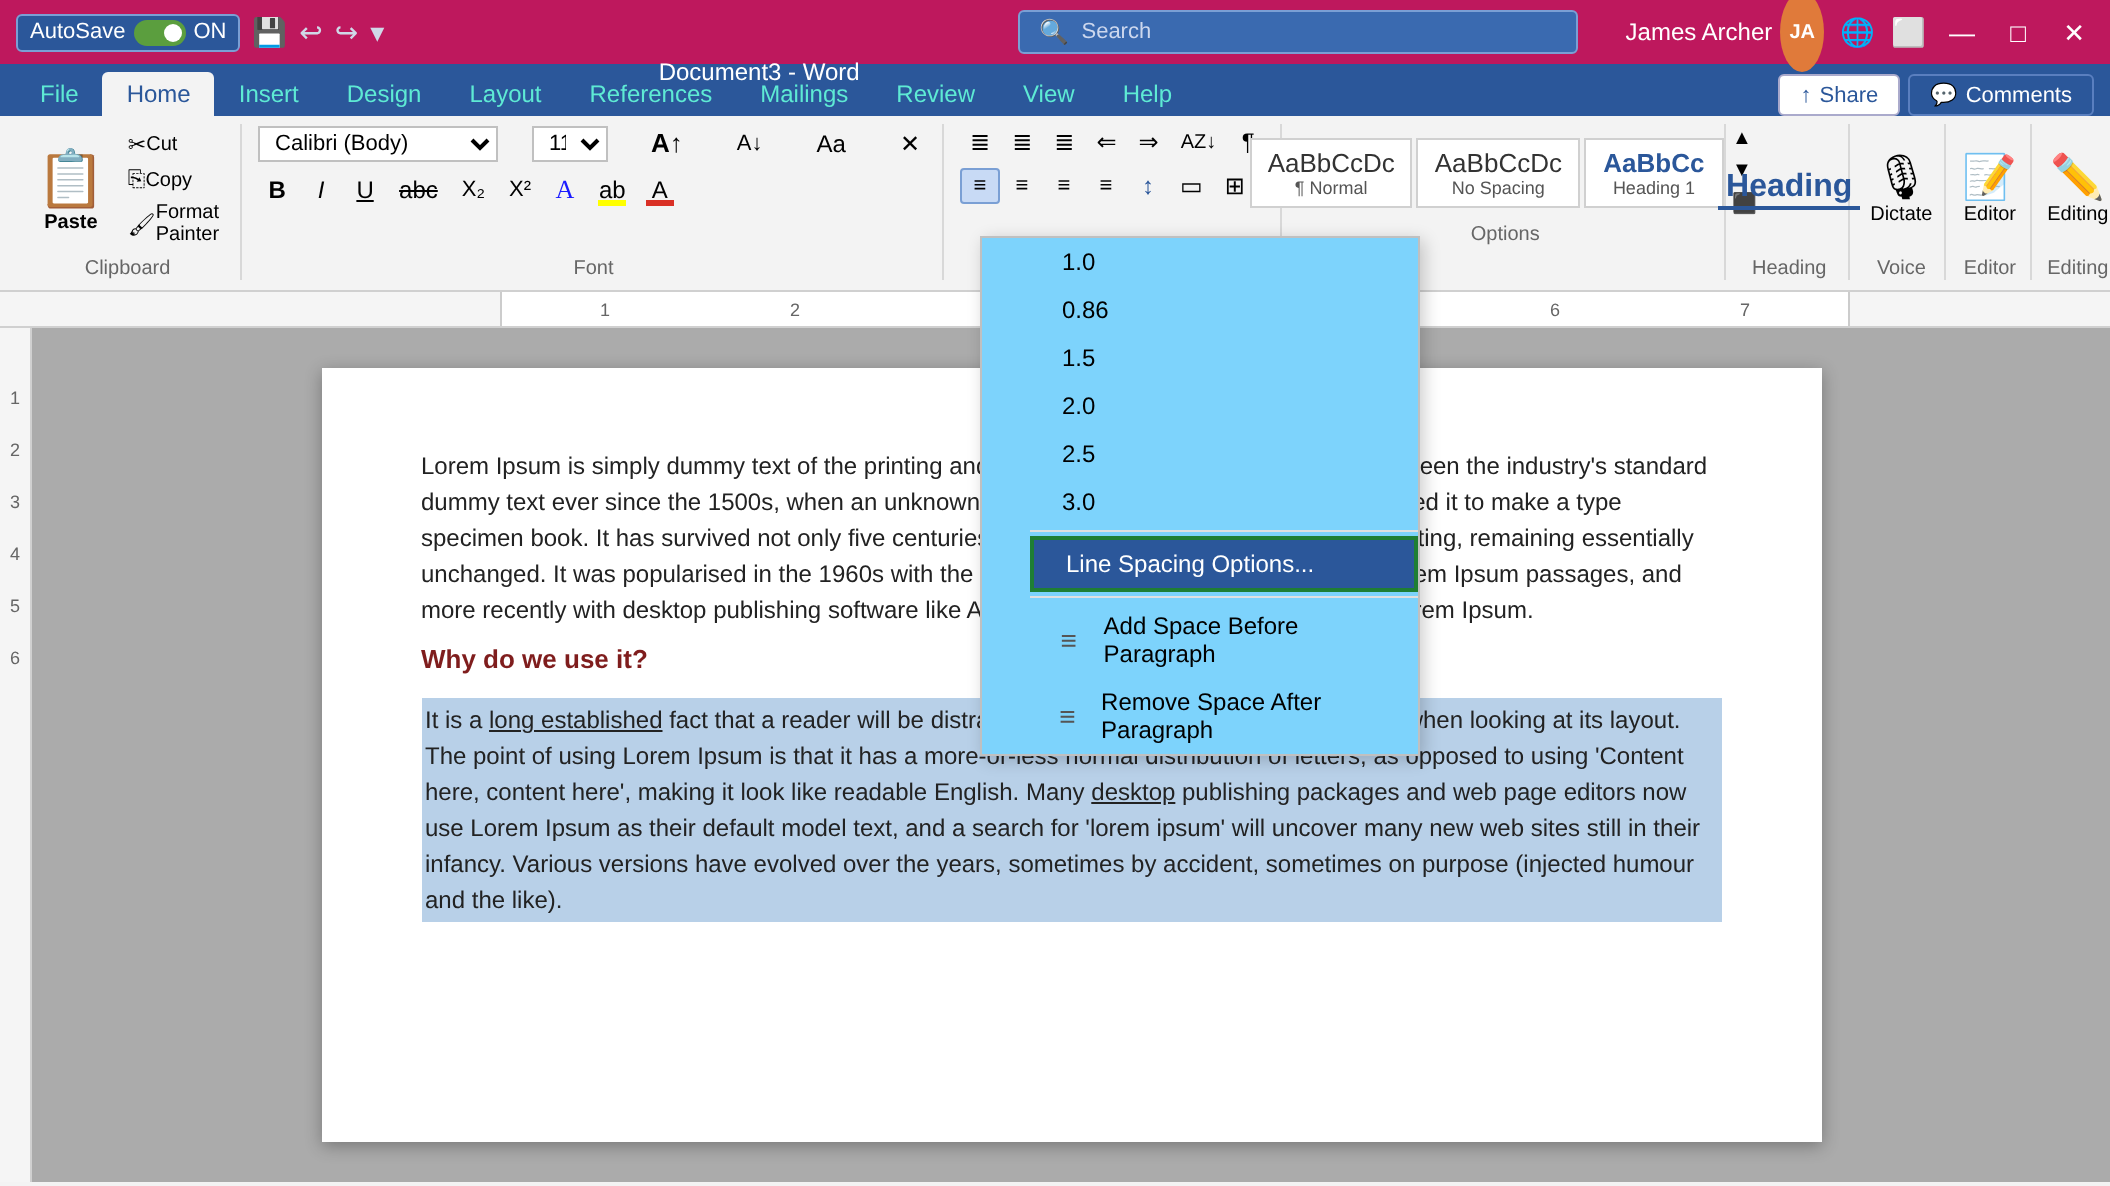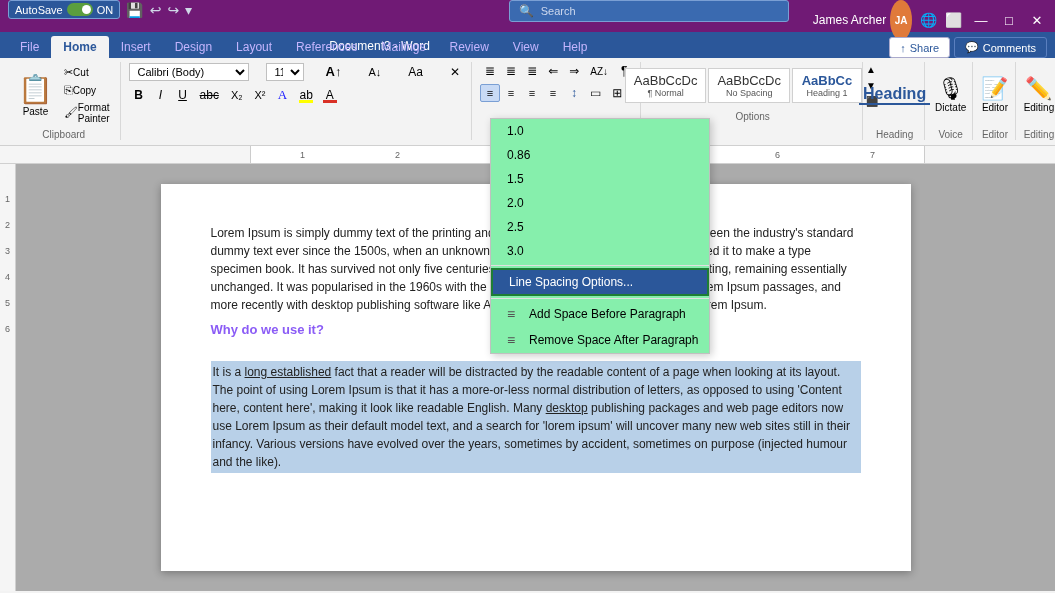--- a/index.html
+++ b/index.html
@@ -1,24 +1,24 @@
 <!DOCTYPE html>
 <html><head>
   <meta charset="utf-8">
   <style>
     * { margin: 0; padding: 0; box-sizing: border-box; }
     body { font-family: 'Segoe UI', Arial, sans-serif; font-size: 12px; background: #f3f3f3; width: 1055px; height: 593px; overflow: hidden; }
 
     
     .title-bar {
-      background: #701a75;
+      background: #be185d;
       color: white;
       height: 32px;
       display: flex;
-      align-items: flex-start;
+      align-items: center;
       padding: 0 8px;
       gap: 8px;
     }
     .title-bar-left { display: flex; align-items: center; gap: 6px; flex: 1; }
     .autosave-badge {
       background: #2b579a;
       border: 1px solid #7a9fd4;
       border-radius: 3px;
       padding: 2px 6px;
       font-size: 11px;
@@ -67,25 +67,25 @@
     .ribbon-tabs {
       background: #2b579a;
       display: flex;
       align-items: flex-end;
       padding: 0 8px;
       height: 26px;
     }
     .ribbon-tab {
       padding: 4px 12px;
       font-size: 12px;
-      color: #c4b5fd;
+      color: #5eead4;
       cursor: pointer;
       border-radius: 3px 3px 0 0;
     }
-    .ribbon-tab.active { background: #f3f3f3; color: #2b579a; font-weight: 700; }
+    .ribbon-tab.active { background: #f3f3f3; color: #2b579a; font-weight: 400; }
     .ribbon-tab-right { margin-left: auto; display: flex; gap: 4px; }
     .share-btn, .comments-btn {
       padding: 3px 10px;
       border-radius: 3px;
       font-size: 11px;
       cursor: pointer;
       display: flex;
       align-items: center;
       gap: 4px;
     }
@@ -195,32 +195,33 @@
       justify-content: center;
     }
     .doc-page {
       background: white;
       width: 750px;
       min-height: 380px;
       padding: 40px 50px;
       box-shadow: 0 2px 8px rgba(0,0,0,0.3);
       position: relative;
     }
-    .doc-heading { font-size: 13px; font-weight: bold; margin-bottom: 24px; color: #8b5cf6; }
+    .doc-heading { font-size: 13px; font-weight: bold; margin-bottom: 12px; color: #7f1d1d; }
     .doc-para { font-size: 12px; line-height: 1.5; color: #222; margin-bottom: 8px; }
     .line-spacing-dropdown {
       position: absolute;
       top: 118px;
       left: 490px;
-      background: #86efac;
+      background: #7dd3fc;
       border: 1px solid #c0c0c0;
       box-shadow: 2px 2px 8px rgba(0,0,0,0.2);
       width: 220px;
       z-index: 200;
       font-size: 12px;
+      padding-left: 24px;
     }
     .ls-item {
       padding: 5px 16px;
       cursor: pointer;
       display: flex;
       align-items: center;
     }
     .ls-item.highlighted {
       background: #2b579a;
       color: white;
@@ -316,21 +317,21 @@
   </div>
 </div>
 
 <div class="ribbon">
 
   <div class="ribbon-group" style="flex-direction:row; align-items:stretch;">
     <div style="display:flex; flex-direction:column; align-items:center;">
       <div style="display:flex; gap:3px; flex:1; align-items:center;">
         <div style="display:flex; flex-direction:column; align-items:center; cursor:pointer; padding:2px 4px;">
           <span style="font-size:28px;">📋</span>
-          <span style="font-size:10px;">Paste</span>
+          <span style="font-size:10px;font-weight:bold;">Paste</span>
         </div>
         <div style="display:flex; flex-direction:column; gap:1px;">
           <div class="ribbon-btn-sm">✂ <span style="font-size:10px;">Cut</span></div>
           <div class="ribbon-btn-sm">⎘ <span style="font-size:10px;">Copy</span></div>
           <div class="ribbon-btn-sm">🖌 <span style="font-size:10px;">Format Painter</span></div>
         </div>
       </div>
       <div class="ribbon-group-label">Clipboard</div>
     </div>
   </div>
@@ -360,20 +361,21 @@
         <div class="format-btn font-color-btn" style="position:relative;">
           <span>ab</span>
           <div class="highlight-bar"></div>
         </div>
         <div class="format-btn font-color-btn" style="position:relative;">
           <span>A</span>
           <div class="font-color-bar"></div>
         </div>
       </div>
     </div>
+    <div class="ribbon-group-label">Font</div>
   </div>
 
   <div class="ribbon-group">
     <div style="display:flex; flex-direction:column; gap:2px; flex:1;">
       <div class="para-row">
         <div class="format-btn">≣</div>
         <div class="format-btn">≣</div>
         <div class="format-btn">≣</div>
         <div class="format-btn">⇐</div>
         <div class="format-btn">⇒</div>

